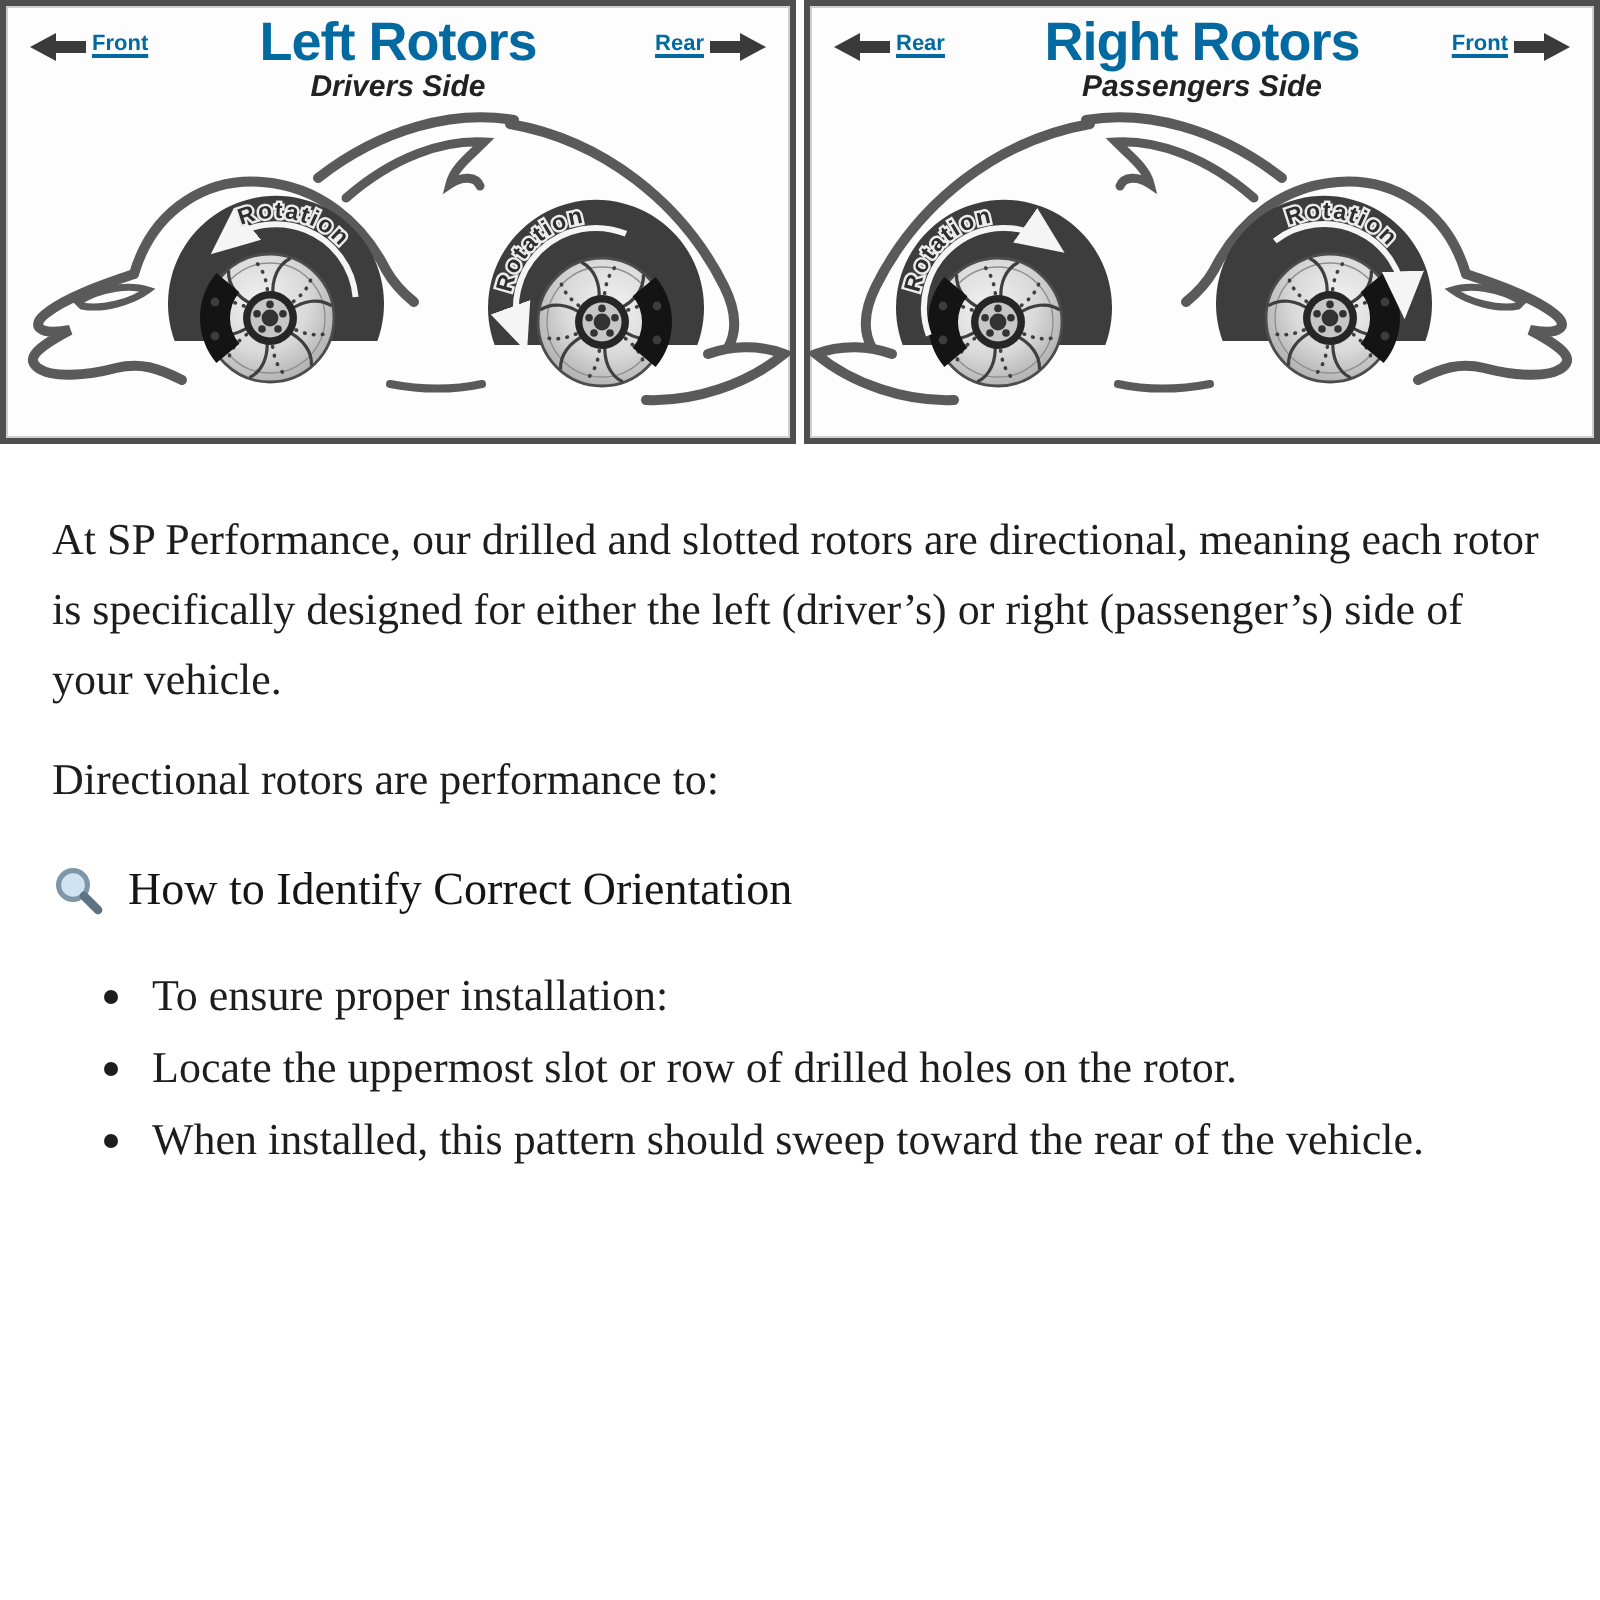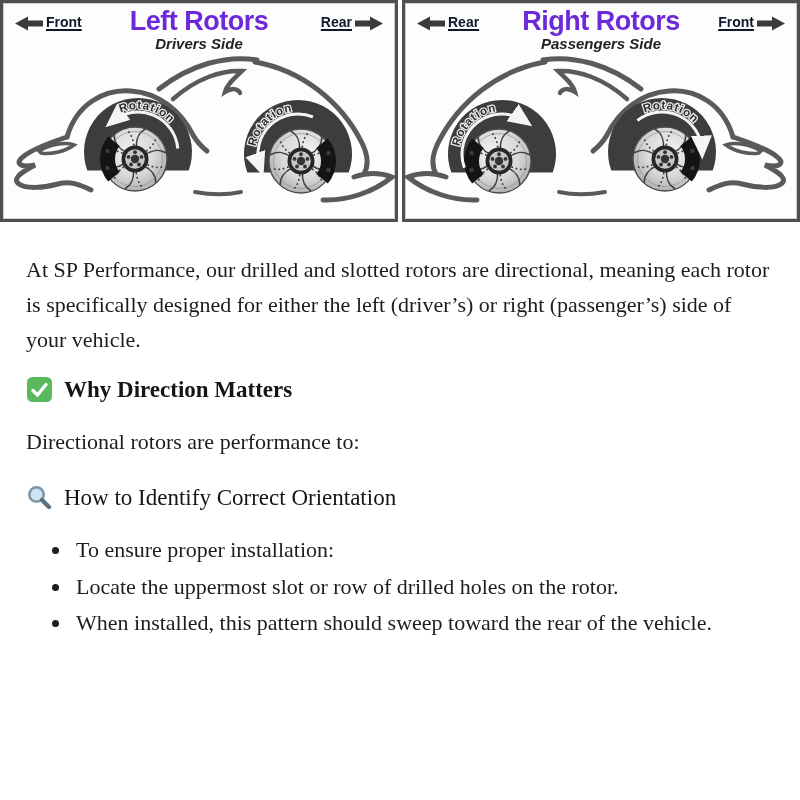--- a/index.html
+++ b/index.html
@@ -10,28 +10,28 @@
   
   .panels{display:flex;gap:4px;width:800px;}
   .panel{
     box-sizing:border-box;width:398px;height:222px;
     border:3px solid #4f4f4f;background:#fdfdfd;position:relative;
     box-shadow:inset 0 0 0 1px #cfcfcf;
   }
   .panel-header{position:relative;height:46px;}
   .dir-label{
     position:absolute;top:9px;display:flex;align-items:center;gap:3px;
-    font-family:"Liberation Sans",sans-serif;font-weight:700;font-size:14px;color:#0f172a;
+    font-family:"Liberation Sans",sans-serif;font-weight:700;font-size:11px;color:#0369a1;
   }
   .dir-label.left{left:12px;}
   .dir-label.right{right:12px;}
   .dir-label .txt{text-decoration:underline;text-decoration-thickness:2px;text-underline-offset:2px;}
   .dir-arrow{display:block;margin-top:4px;}
   .panel-titles{position:absolute;left:0;right:0;top:5px;text-align:center;font-family:"Liberation Sans",sans-serif;}
-  .panel-title{font-size:27px;font-weight:700;letter-spacing:-0.5px;line-height:1;color:#6d28d9;}
+  .panel-title{font-size:27px;font-weight:700;letter-spacing:-0.5px;line-height:1;color:#0369a1;}
   .panel-subtitle{font-size:15px;font-weight:700;font-style:italic;line-height:1.15;color:#222;}
   .car-svg{display:block;margin:0 auto;}
   
   .article{padding:14px 26px 0 26px;font-size:22px;line-height:1.6;margin-top:16px;}
   .intro{margin:0 0 14px 0;}
   .sec-heading{
     display:flex;align-items:center;gap:11px;
     font-size:23px;font-weight:700;margin:14px 0 16px 0;color:#151515;
   }
   .sec-heading.plain{font-weight:400;margin:20px 0 16px 0;text-align:right;}
@@ -181,27 +181,20 @@
         <textPath href="#tp-r2" startOffset="6">Rotation</textPath>
       </text>
     </svg>
   </div>
 </div>
 
 <div class="article">
 
   <p class="intro">At SP Performance, our drilled and slotted rotors are directional, meaning each rotor is specifically designed for either the left (driver’s) or right (passenger’s) side of your vehicle.</p>
 
-  <div class="sec-heading">
-    <svg class="emoji-icon" width="27" height="27" viewBox="0 0 27 27">
-      <rect x="1" y="1" width="25" height="25" rx="5.5" fill="#5cb85c"></rect>
-      <path d="M7,14.5 L11.5,19 L20,8.5" fill="none" stroke="#ffffff" stroke-width="3.4" stroke-linecap="round" stroke-linejoin="round"></path>
-    </svg>
-    <span>Why Direction Matters</span>
-  </div>
 
   <p class="lead">Directional rotors are performance to:</p>
 
 
   <div class="sec-heading plain">
     <svg class="emoji-icon" width="27" height="27" viewBox="0 0 27 27">
       <circle cx="10.5" cy="10.5" r="7.2" fill="#cfe3f2" stroke="#7d97a8" stroke-width="2.6"></circle>
       <line x1="16" y1="16" x2="23" y2="23" stroke="#5d7282" stroke-width="4.4" stroke-linecap="round"></line>
     </svg>
     <span>How to Identify Correct Orientation</span>

